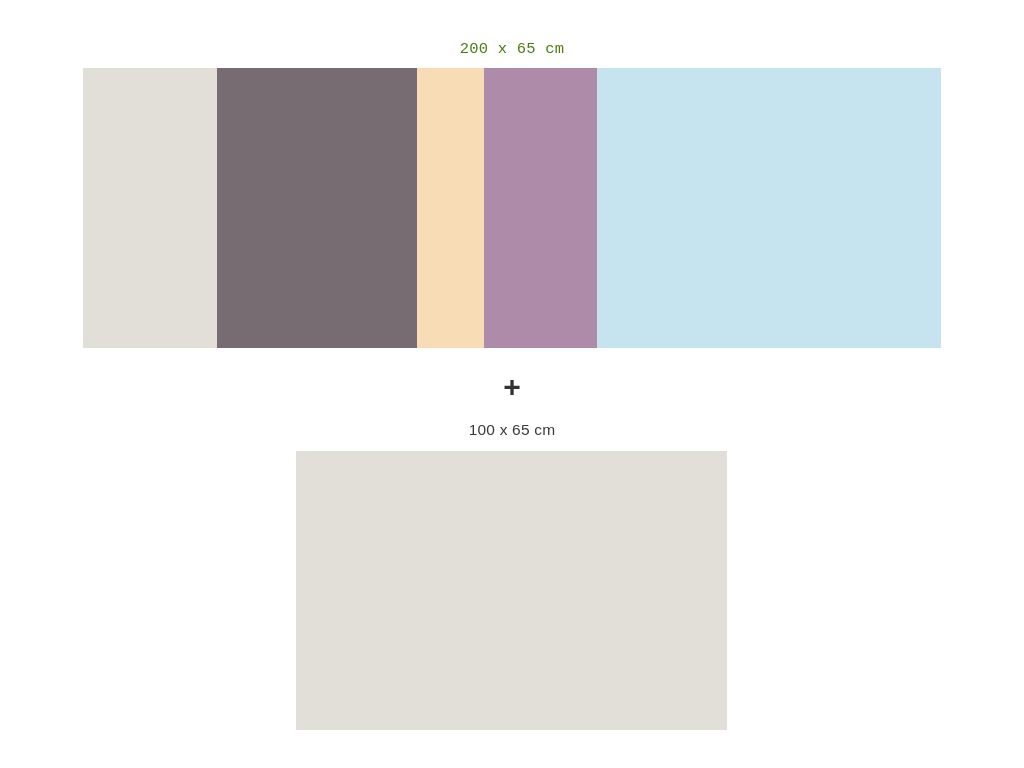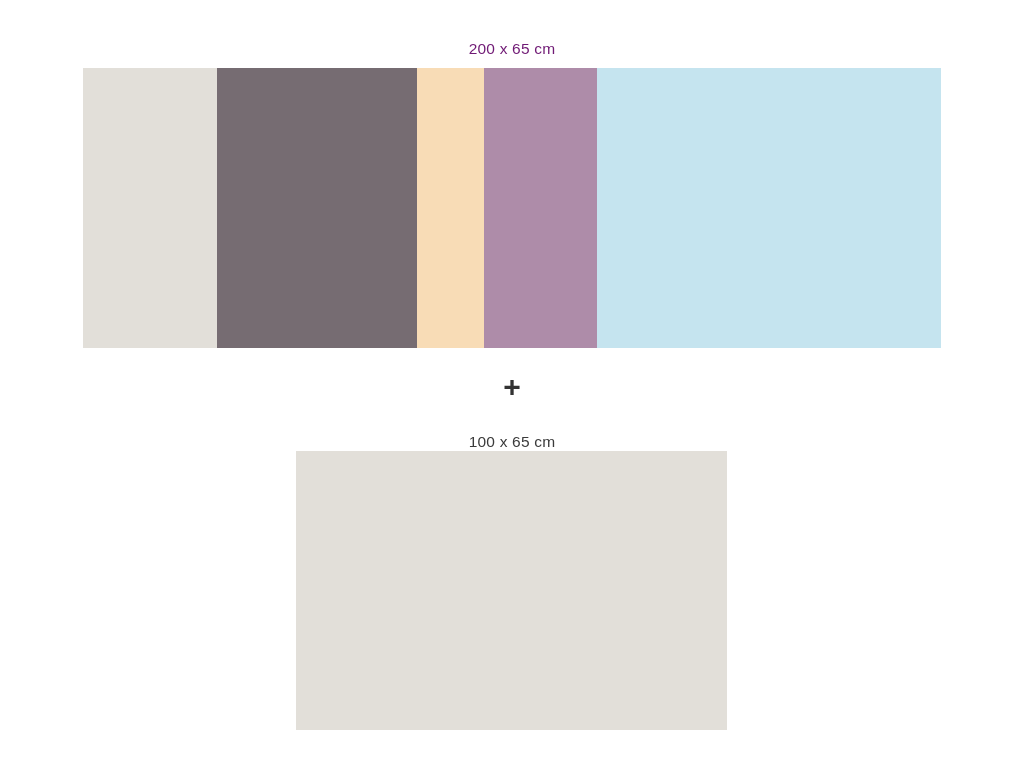--- a/index.html
+++ b/index.html
@@ -81,31 +81,31 @@
   #swatch-bar-bottom .band {
     height: 100%;
     flex: 0 0 auto;
   }
 </style>
 </head>
 <body style="background: rgb(255, 255, 255);">
 
 <div id="canvas">
 
-  <div id="label-top" class="size-label" style="color: #701a75;">200 x 65 cm</div>
+  <div id="label-top" class="size-label" style="color: #4d7c0f; font-family: Liberation Mono, monospace;">200 x 65 cm</div>
 
   <div id="swatch-bar-top" style="left: 83px; top: 68px; width: 858px; height: 280px;">
       <div class="band" style="background: rgb(226, 223, 217); width: 134px;"></div>
       <div class="band" style="background: rgb(118, 108, 114); width: 200px;"></div>
       <div class="band" style="background: rgb(248, 220, 182); width: 67px;"></div>
       <div class="band" style="background: rgb(174, 140, 169); width: 113px;"></div>
       <div class="band" style="background: rgb(197, 228, 239); width: 344px;"></div>
     </div>
 
   <div id="plus-operator" style="color: rgb(51, 51, 51);">+</div>
 
-  <div id="label-bottom" class="size-label" style="color: rgb(59, 59, 59); margin-top: 12px;">100 x 65 cm</div>
+  <div id="label-bottom" class="size-label" style="color: rgb(59, 59, 59);">100 x 65 cm</div>
 
   <div id="swatch-bar-bottom" style="left: 296px; top: 451px; width: 431px; height: 279px;">
       <div class="band" style="background: rgb(226, 223, 217); width: 431px;"></div>
     </div>
 
 </div>
 
 </body></html>

